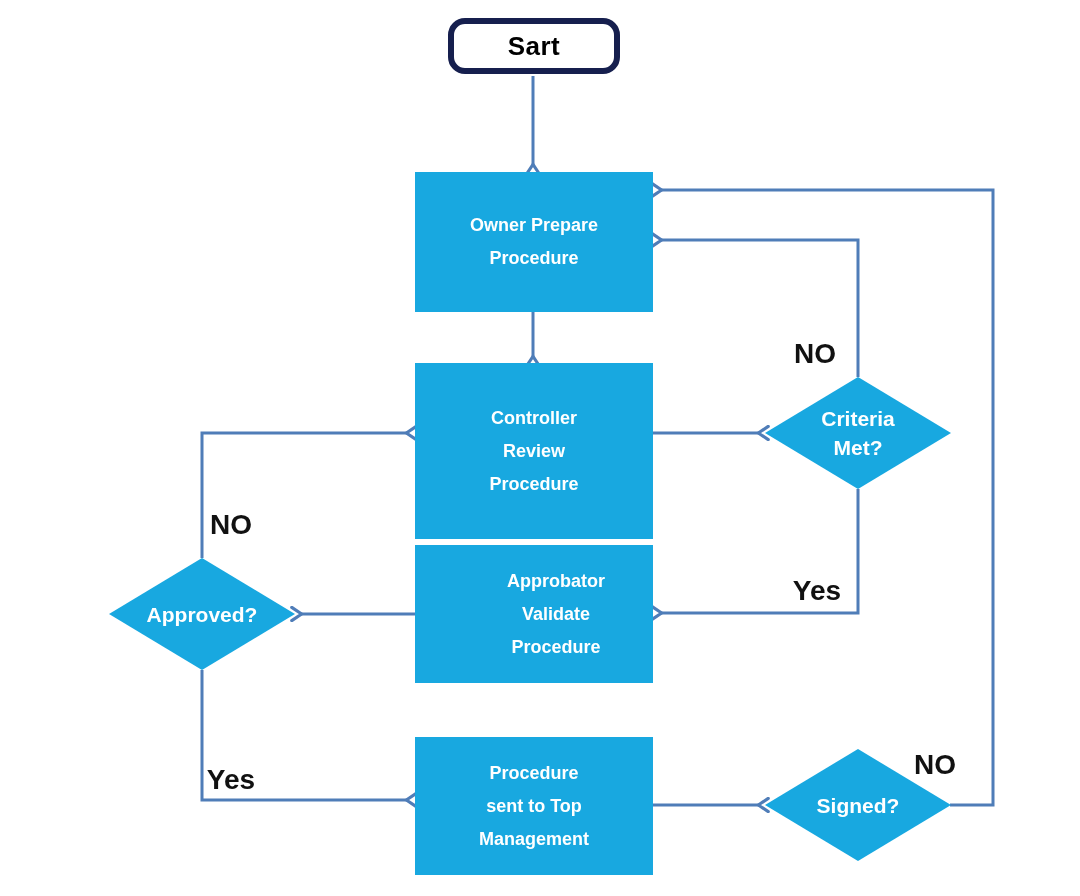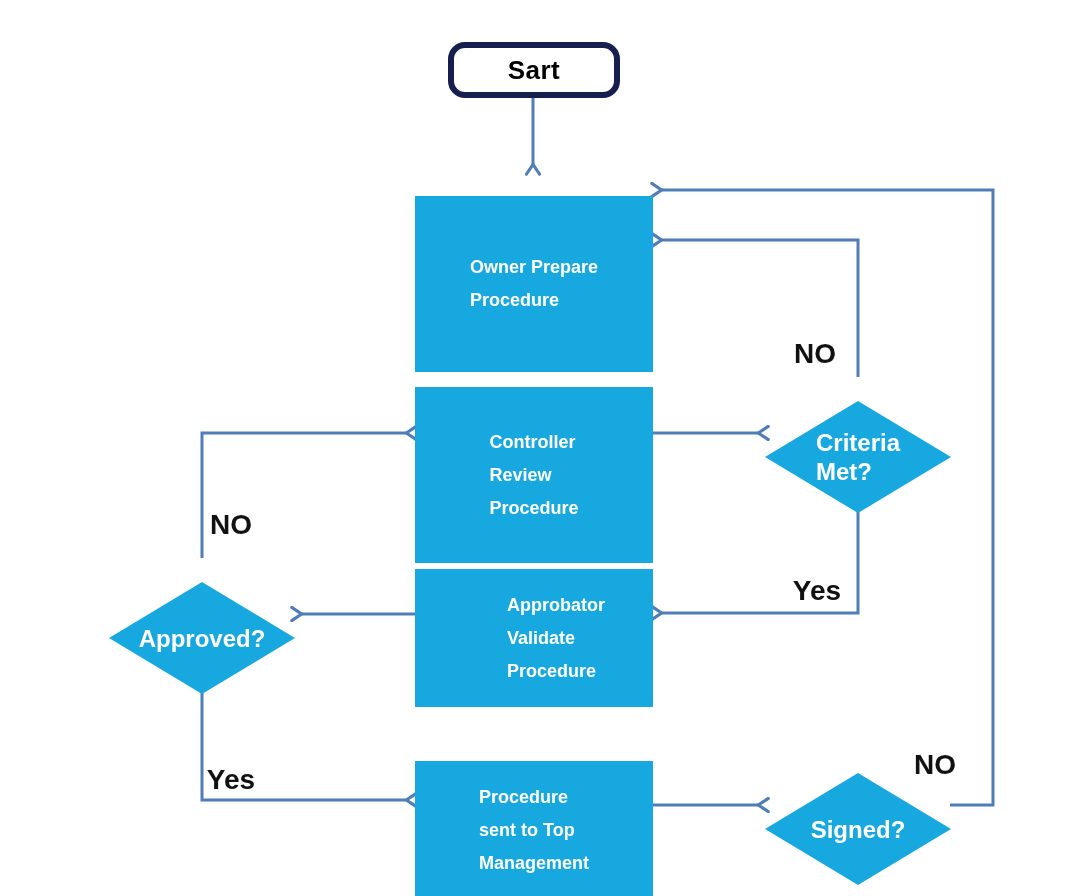--- a/index.html
+++ b/index.html
@@ -37,43 +37,42 @@
     stroke: var(--connector);
     stroke-width: 1.9;
     stroke-linecap: round;
     stroke-linejoin: round;
   }
   .node {
     position: absolute;
     display: flex;
     align-items: center;
     justify-content: center;
-    text-align: left;
+    text-align: center;
     white-space: pre-line;
     font-weight: bold;
-    margin-top: 24px;
   }
   .terminator {
     background: #ffffff;
     border: 6px solid var(--start-border);
     border-radius: 17px;
     color: #000000;
     font-size: 26px;
     letter-spacing: 0.5px;
   }
   .process {
     background: var(--shape-fill);
     color: var(--shape-text);
     font-size: 18px;
     line-height: 33px;
   }
   .decision {
     background: var(--shape-fill);
     color: var(--shape-text);
-    font-size: 24px;
+    font-size: 21px;
     line-height: 29px;
     clip-path: polygon(50% 0, 100% 50%, 50% 100%, 0 50%);
   }
   .edge-label {
     position: absolute;
     transform: translateX(-50%);
     font-weight: bold;
     font-size: 28px;
     color: var(--label-text);
     white-space: nowrap;
@@ -107,21 +106,21 @@
 
     <path class="edge" d="M202,670 V800 H408" marker-end="url(#arrow)"></path>
 
     <path class="edge" d="M653,805 H760" marker-end="url(#arrow)"></path>
 
     <path class="edge" d="M950,805 H993 V190 H660" marker-end="url(#arrow)"></path>
   </svg>
 
   <div class="node terminator" style="left:448px; top:18px; width:172px; height:56px;">Sart</div>
 
-  <div class="node process" style="left:415px; top:172px; width:238px; height:176px;">Owner Prepare
+  <div class="node process" style="left:415px; top:172px; width:238px; height:140px;">Owner Prepare
 Procedure</div>
 
   <div class="node process" style="left:415px; top:363px; width:238px; height:176px;">Controller
 Review
 Procedure</div>
 
   <div class="node decision" style="left:765px; top:377px; width:186px; height:112px;">Criteria
 Met?</div>
 
   <div class="node process" style="left:415px; top:545px; width:238px; height:138px;padding-left:44px;">Approbator

